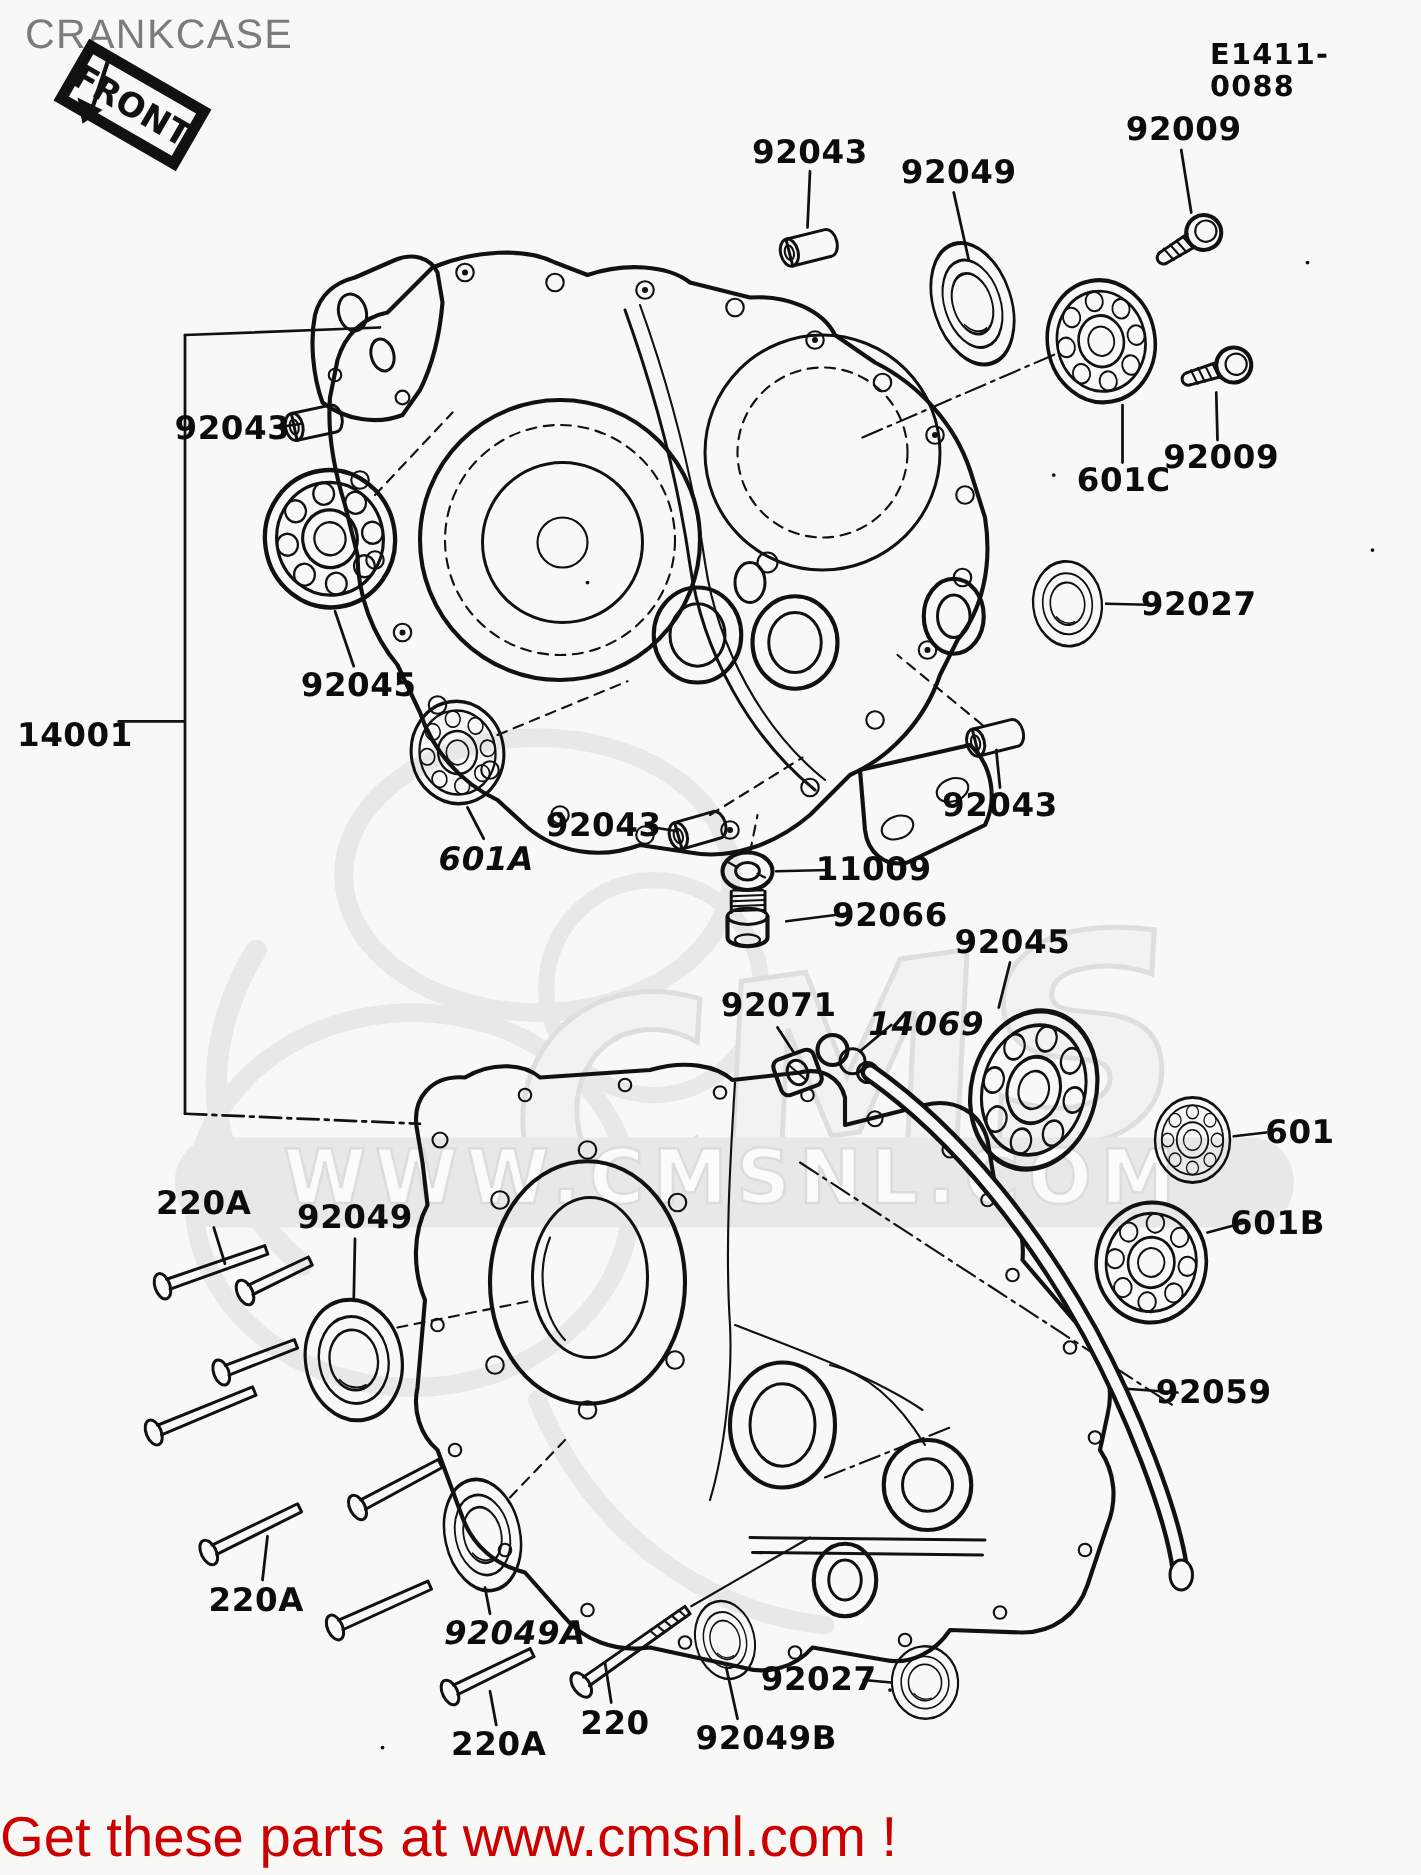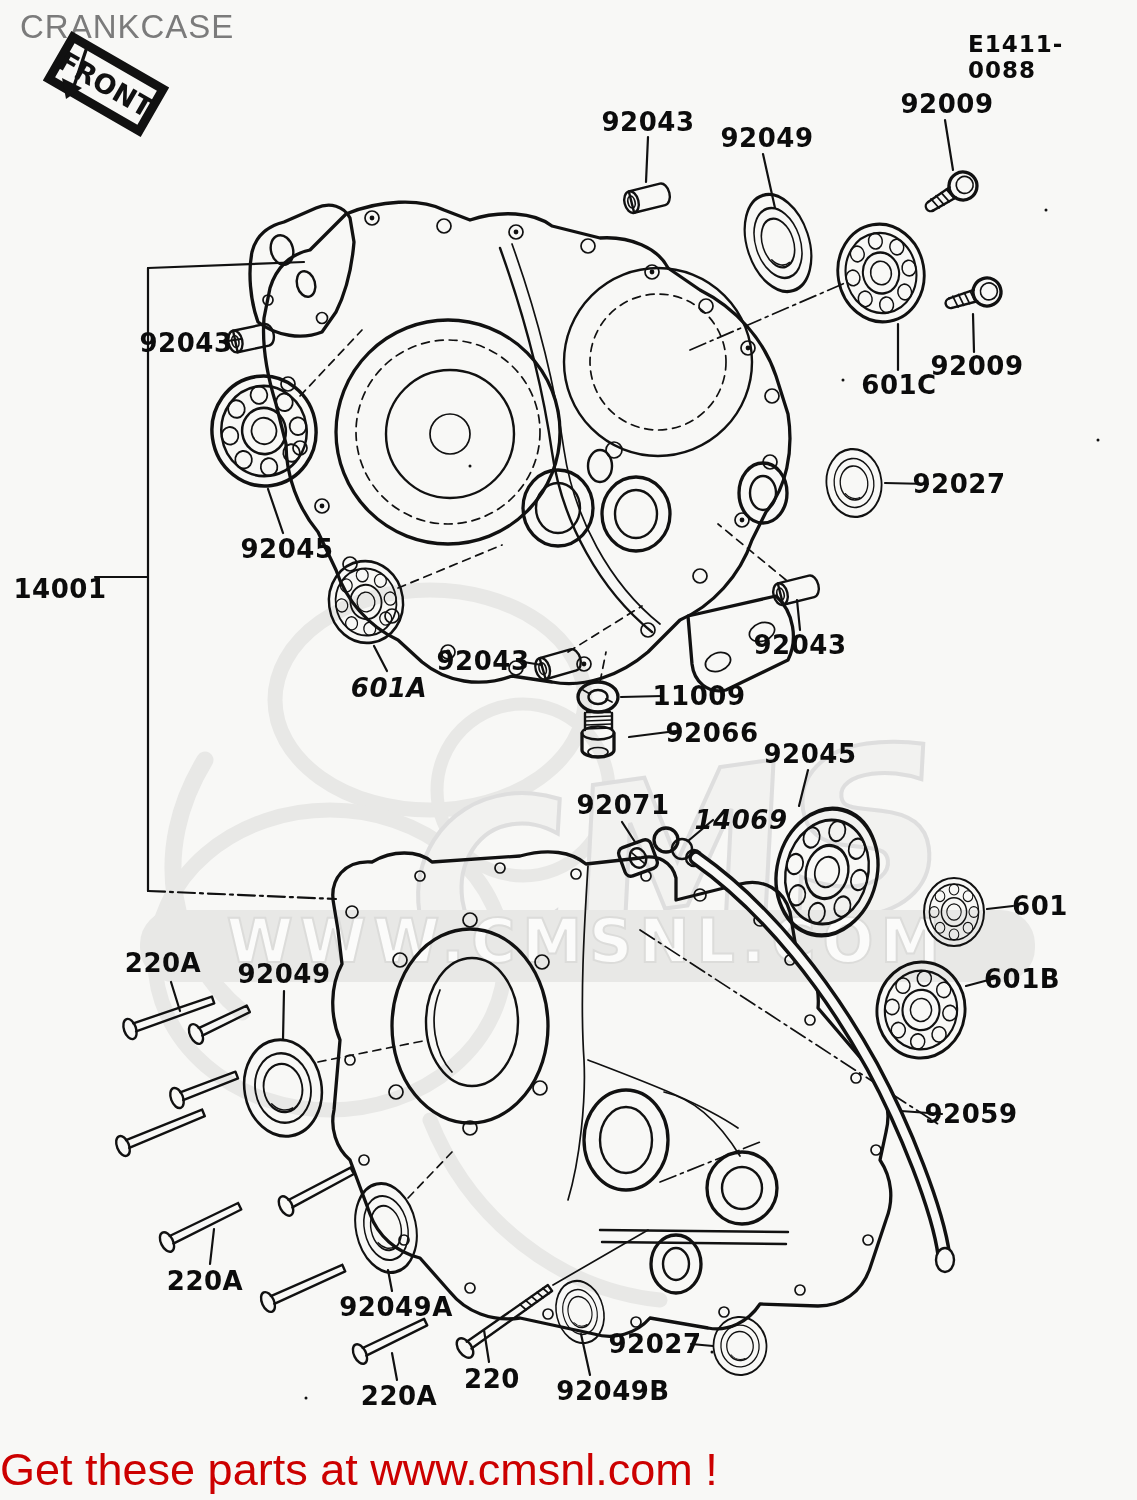--- a/index.html
+++ b/index.html
@@ -425,21 +425,21 @@
       <div class="part-label" style="left: 810px; top: 754px;">92045</div>
       <div class="part-label" style="left: 623px; top: 805px; text-align: center;">92071</div>
       <div class="part-label" style="left: 741px; top: 820px; font-style: italic;">14069</div>
       <div class="part-label" style="left: 800px; top: 645px;">92043</div>
       <div class="part-label" style="left: 1040px; top: 906px;">601</div>
       <div class="part-label" style="left: 1022px; top: 979px;">601B</div>
       <div class="part-label" style="left: 971px; top: 1114px;">92059</div>
       <div class="part-label" style="left: 163px; top: 963px;">220A</div>
       <div class="part-label" style="left: 284px; top: 974px;">92049</div>
       <div class="part-label" style="left: 205px; top: 1281px;">220A</div>
-      <div class="part-label" style="left: 396px; top: 1307px;">92049A</div>
+      <div class="part-label" style="left: 412px; top: 1307px; font-style: italic;">92049A</div>
       <div class="part-label" style="left: 492px; top: 1379px;">220</div>
       <div class="part-label" style="left: 399px; top: 1396px;">220A</div>
       <div class="part-label" style="left: 597px; top: 1391px; margin-left: 16px;">92049B</div>
       <div class="part-label" style="left: 655px; top: 1344px;">92027</div>
     </div>
 
   <div class="footer-ad">Get these parts at www.cmsnl.com !</div>
 </div>
 
 </body></html>

